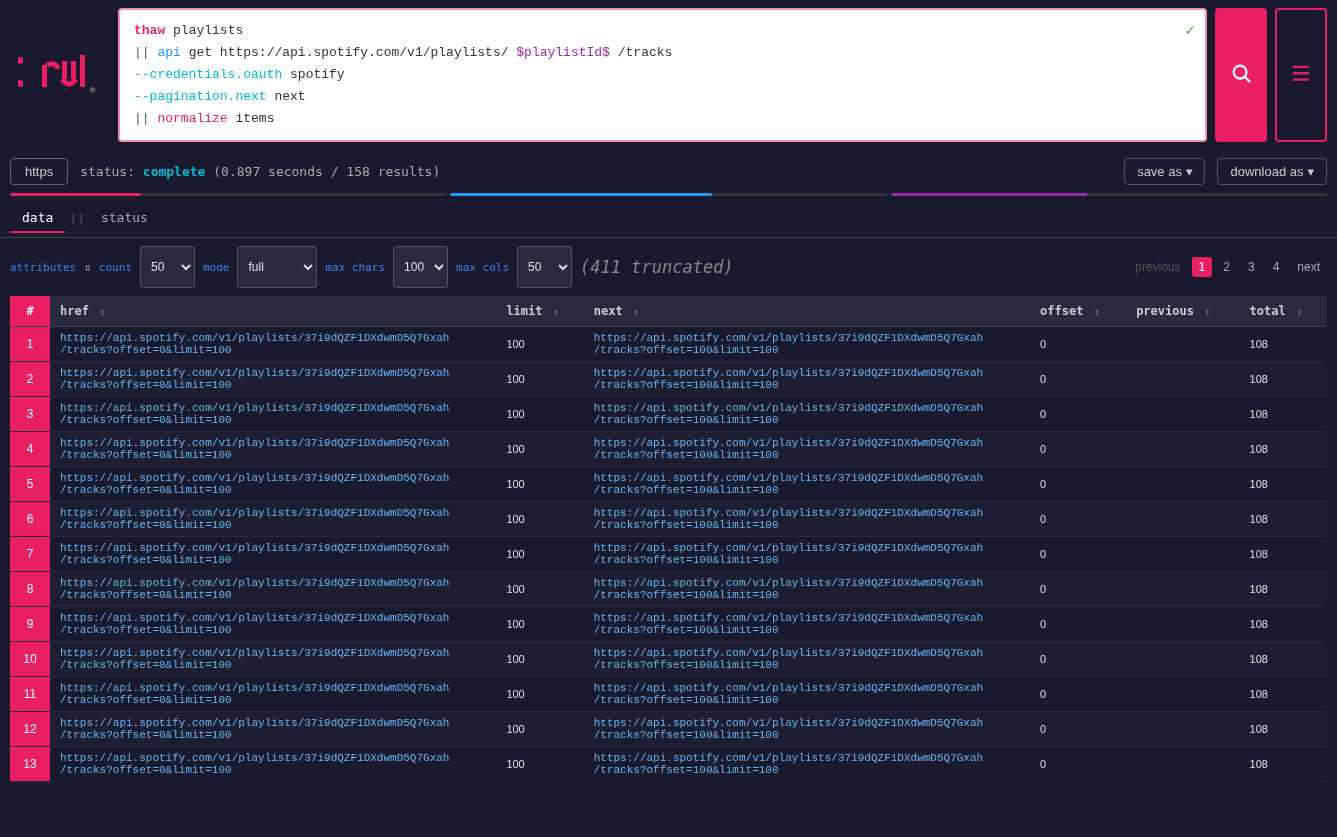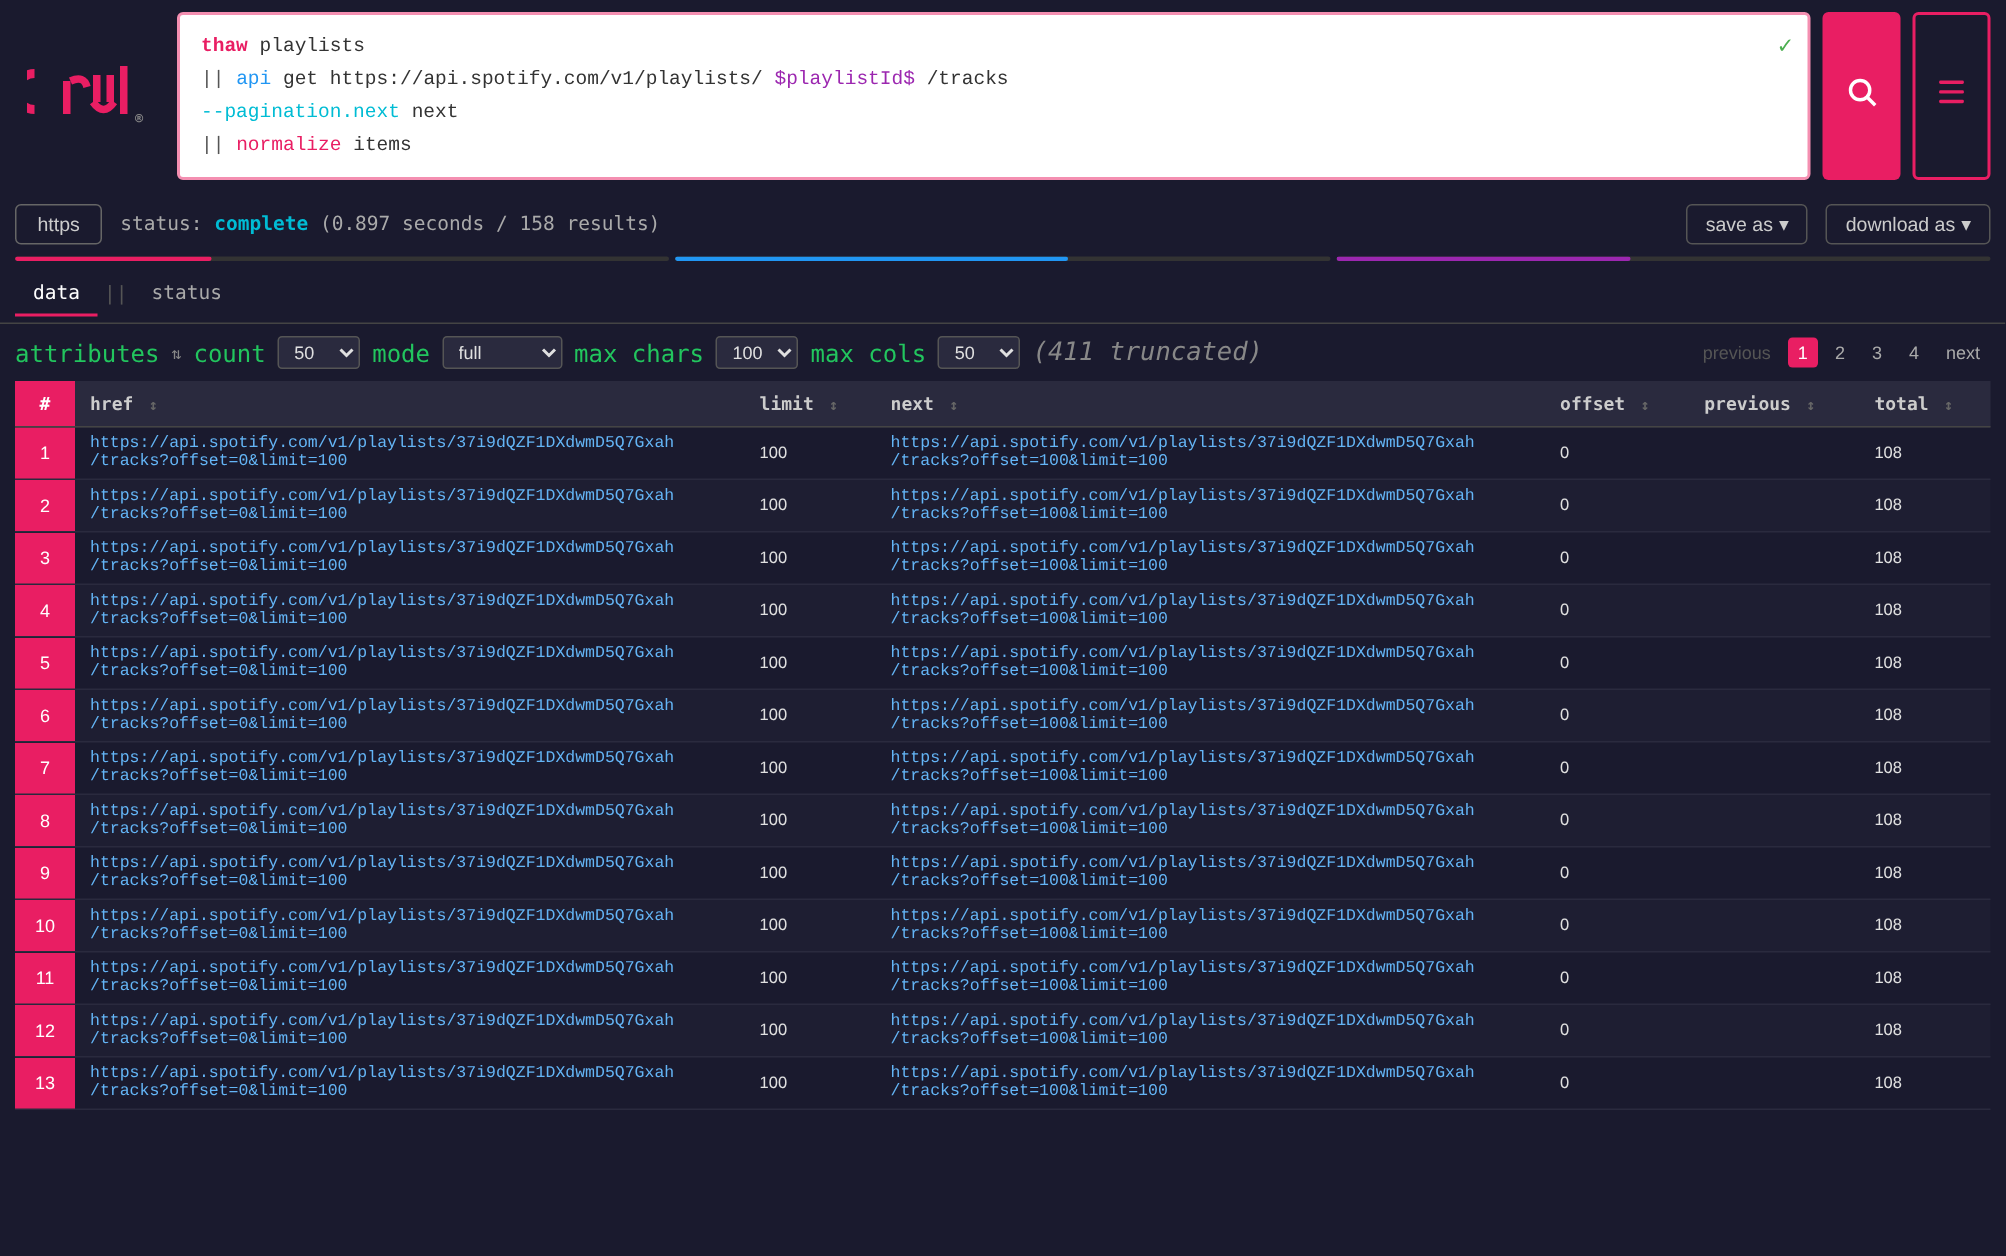--- a/index.html
+++ b/index.html
@@ -188,29 +188,29 @@
     .controls-row {
       display: flex;
       align-items: center;
       padding: 8px 10px;
       gap: 8px;
       background: #1a1a2e;
       flex-wrap: wrap;
     }
 
     .controls-label {
-      color: #22c55e;
-      font-size: 16px;
+      color: #3b82f6;
+      font-size: 11px;
     }
 
     .controls-select {
       background: #2a2a3e;
       border: 1px solid #555;
       color: #e0e0e0;
-      padding: 2px 6px;
+      padding: 12px 6px;
       border-radius: 3px;
       font-size: 12px;
       cursor: pointer;
     }
 
     .sort-icon {
       color: #888;
       font-size: 11px;
       cursor: pointer;
     }
@@ -363,20 +363,24 @@
       <span class="cmd-thaw">thaw</span>
       <span class="cmd-plain"> playlists</span>
     </span>
     <span class="cmd-line">
       <span class="cmd-pipe">||</span>
       <span class="cmd-plain"> </span>
       <span class="cmd-api">api</span>
       <span class="cmd-plain"> get https://api.spotify.com/v1/playlists/</span>
       <span class="cmd-var">$playlistId$</span>
       <span class="cmd-plain">/tracks</span>
+    </span>
+    <span class="cmd-line">
+      <span class="cmd-flag">--credentials.oauth</span>
+      <span class="cmd-plain"> spotify</span>
     </span>
     <span class="cmd-line">
       <span class="cmd-flag">--pagination.next</span>
       <span class="cmd-plain"> next</span>
     </span>
     <span class="cmd-line">
       <span class="cmd-pipe">||</span>
       <span class="cmd-plain"> </span>
       <span class="cmd-normalize">normalize</span>
       <span class="cmd-plain"> items</span>

